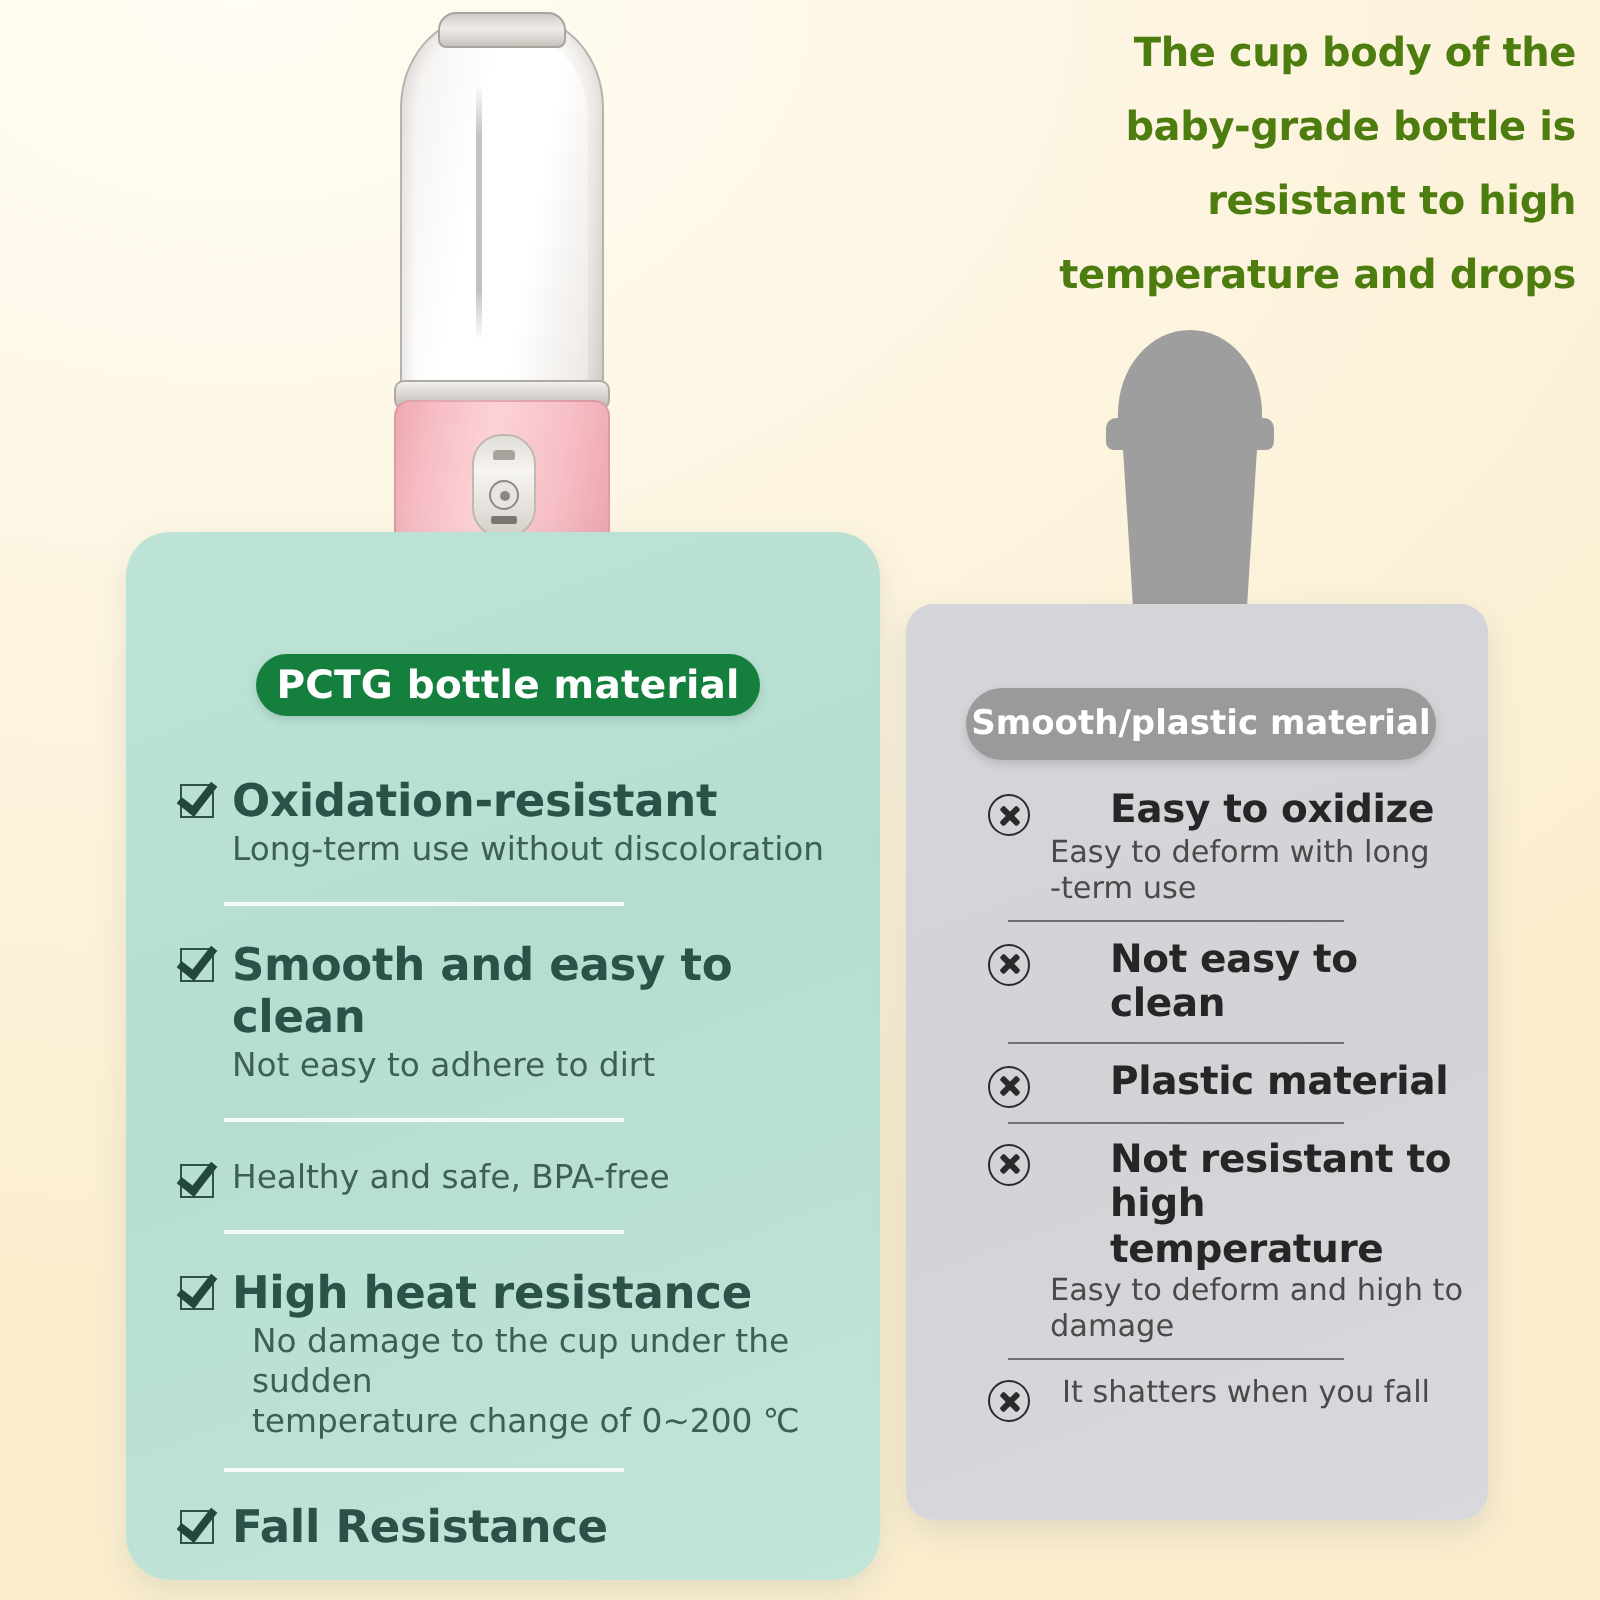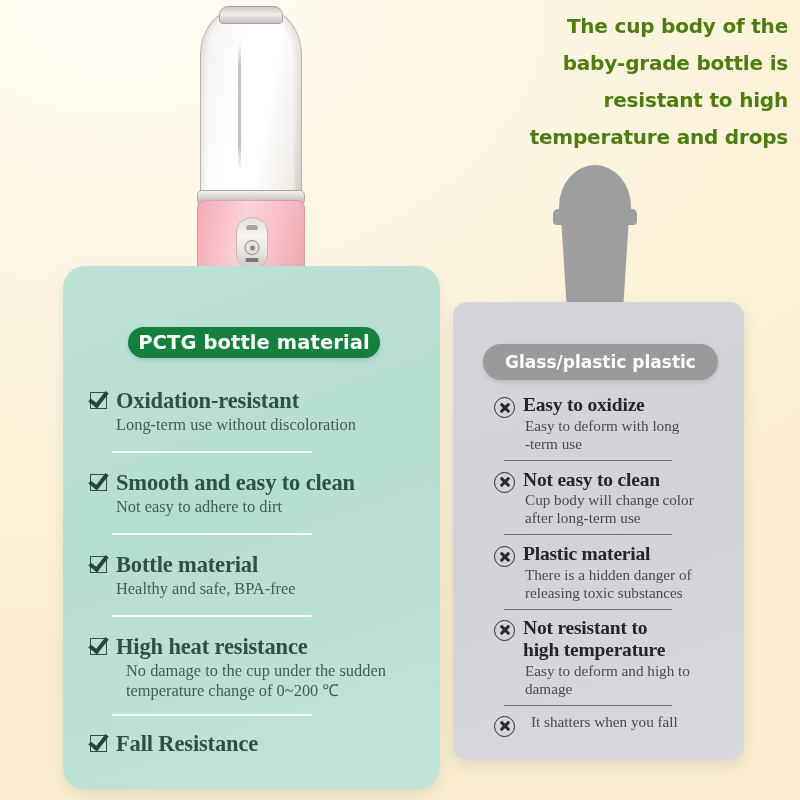--- a/index.html
+++ b/index.html
@@ -320,21 +320,21 @@
     left: 50%;
     top: 50%;
     width: 12px;
     height: 3.1px;
     background: #2a2a2a;
     border-radius: 1px;
   }
   .x-icon::before { transform: translate(-50%, -50%) rotate(45deg); }
   .x-icon::after  { transform: translate(-50%, -50%) rotate(-45deg); }
 
-  .texts { flex: 1 1 auto; min-width: 0; font-family: Liberation Serif, serif; }
+  .texts { flex: 1 1 auto; min-width: 0; }
 
   .head-green {
     font-size: 22.5px;
     line-height: 26px;
     font-weight: bold;
     color: #2c5148;
     letter-spacing: -0.15px;
   }
   .sub-green {
     font-size: 16.4px;
@@ -345,20 +345,21 @@
   }
   .sub-green.indent { margin-left: 10px; }
 
   .head-gray {
     font-size: 19.5px;
     line-height: 22.5px;
     font-weight: bold;
     color: #262626;
     letter-spacing: -0.2px;
     white-space: pre-line;
+    margin-left: 32px;
   }
   .sub-gray {
     font-size: 15.2px;
     line-height: 18px;
     color: #4a4a4a;
     margin-top: 0px;
     margin-left: 2px;
     white-space: pre-line;
   }
 
@@ -439,21 +440,20 @@
       </div>
     </div>
     <div class="divider-green" style="margin-top:16px;margin-bottom:17px"></div>
 
     <div class="item">
       <div class="row">
         <span class="icon-wrap">
             <span class="check-icon"></span>
           </span>
         <span class="texts">
-          <span class="head-green">Bottle material</span>
           <span class="sub-green" style="display:block">Healthy and safe, BPA-free</span>
         </span>
       </div>
     </div>
     <div class="divider-green" style="margin-top:16px;margin-bottom:17px"></div>
 
     <div class="item">
       <div class="row">
         <span class="icon-wrap">
             <span class="check-icon"></span>
@@ -475,21 +475,21 @@
         <span class="texts">
           <span class="head-green">Fall Resistance</span>
           
         </span>
       </div>
     </div>
 
   </div>
 
   <div class="panel panel-gray"></div>
-  <div class="pill pill-gray">Glass/plastic plastic</div>
+  <div class="pill pill-gray">Smooth/plastic material</div>
 
   <div class="list list-gray">
 
     <div class="item">
       <div class="row">
         <span class="icon-wrap">
             <span class="x-icon"></span>
           </span>
         <span class="texts">
           <span class="head-gray" style="display:block">Easy to oxidize</span>
@@ -500,36 +500,32 @@
     </div>
     <div class="divider-gray" style="margin-top:7px;margin-bottom:8px"></div>
 
     <div class="item">
       <div class="row">
         <span class="icon-wrap">
             <span class="x-icon"></span>
           </span>
         <span class="texts">
           <span class="head-gray" style="display:block">Not easy to clean</span>
-          <span class="sub-gray" style="display:block">Cup body will change color
-after long-term use</span>
         </span>
       </div>
     </div>
     <div class="divider-gray" style="margin-top:7px;margin-bottom:8px"></div>
 
     <div class="item">
       <div class="row">
         <span class="icon-wrap">
             <span class="x-icon"></span>
           </span>
         <span class="texts">
           <span class="head-gray" style="display:block">Plastic material</span>
-          <span class="sub-gray" style="display:block">There is a hidden danger of
-releasing toxic substances</span>
         </span>
       </div>
     </div>
     <div class="divider-gray" style="margin-top:7px;margin-bottom:7px"></div>
 
     <div class="item">
       <div class="row">
         <span class="icon-wrap">
             <span class="x-icon"></span>
           </span>

